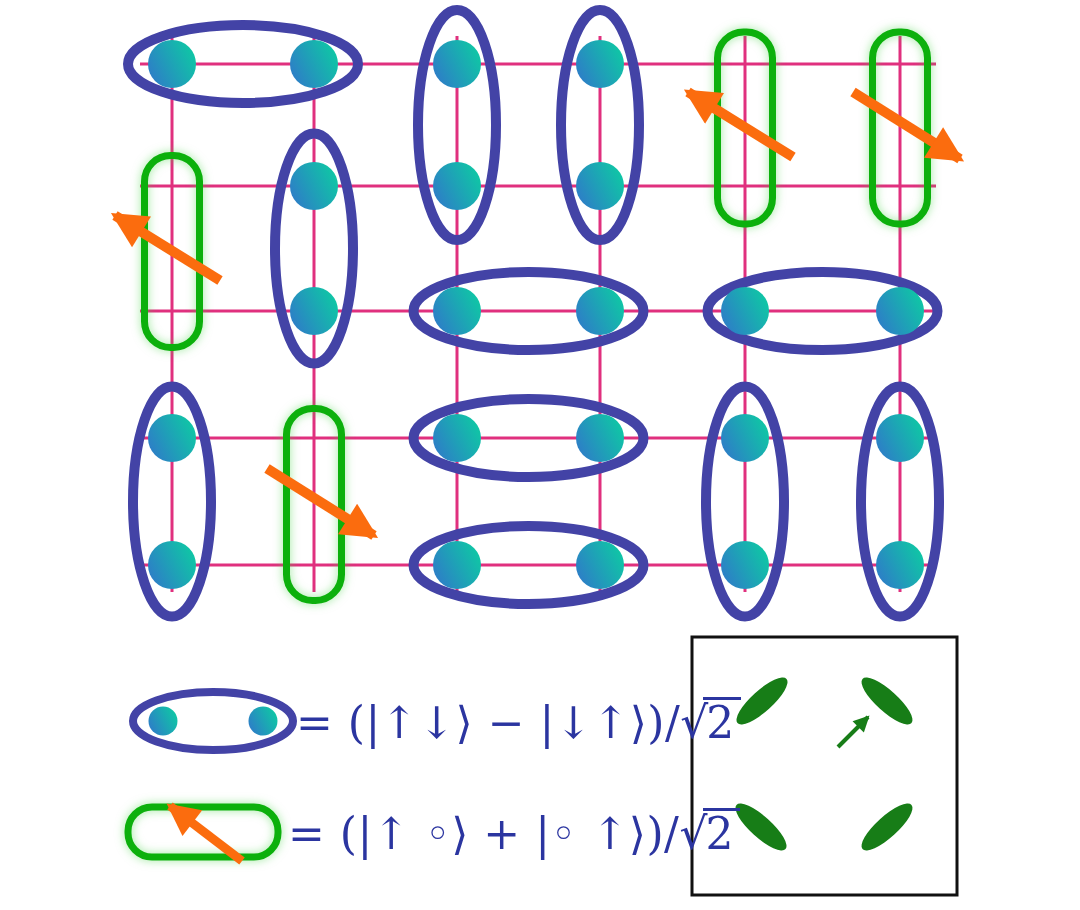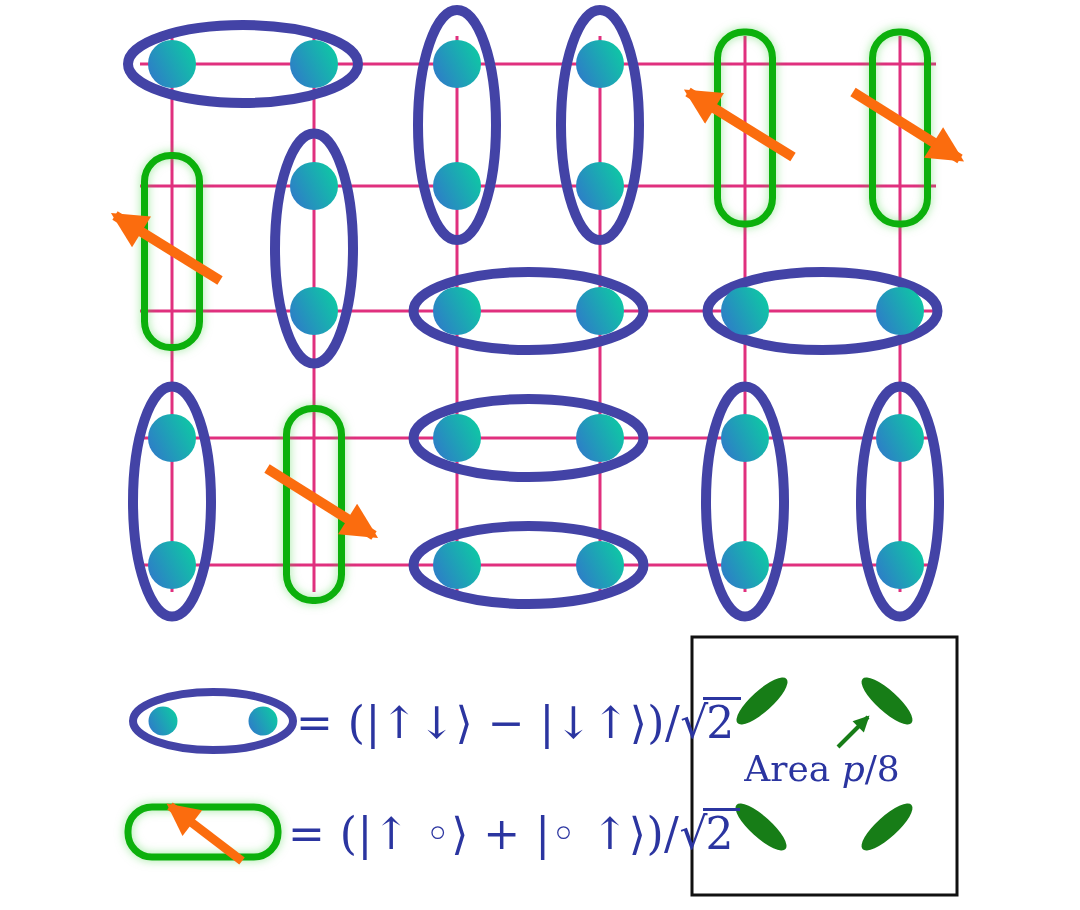--- a/index.html
+++ b/index.html
@@ -110,17 +110,14 @@
   </svg>
 
   <div class="eq" style="left:296px;top:721px">
     <span>= (|↑↓⟩ − |↓↑⟩)/</span><span class="radsign">√</span><span class="radicand">2</span>
   </div>
 
   <div class="eq" style="left:288px;top:832px">
     <span>= (|↑ ◦⟩ + |◦ ↑⟩)/</span><span class="radsign">√</span><span class="radicand">2</span>
   </div>
 
-  <div id="area-label" style="left:822px;top:768px">
-    <span>Area </span><i>p</i><span>/8</span>
-  </div>
 
 </div>
 
 </body></html>

